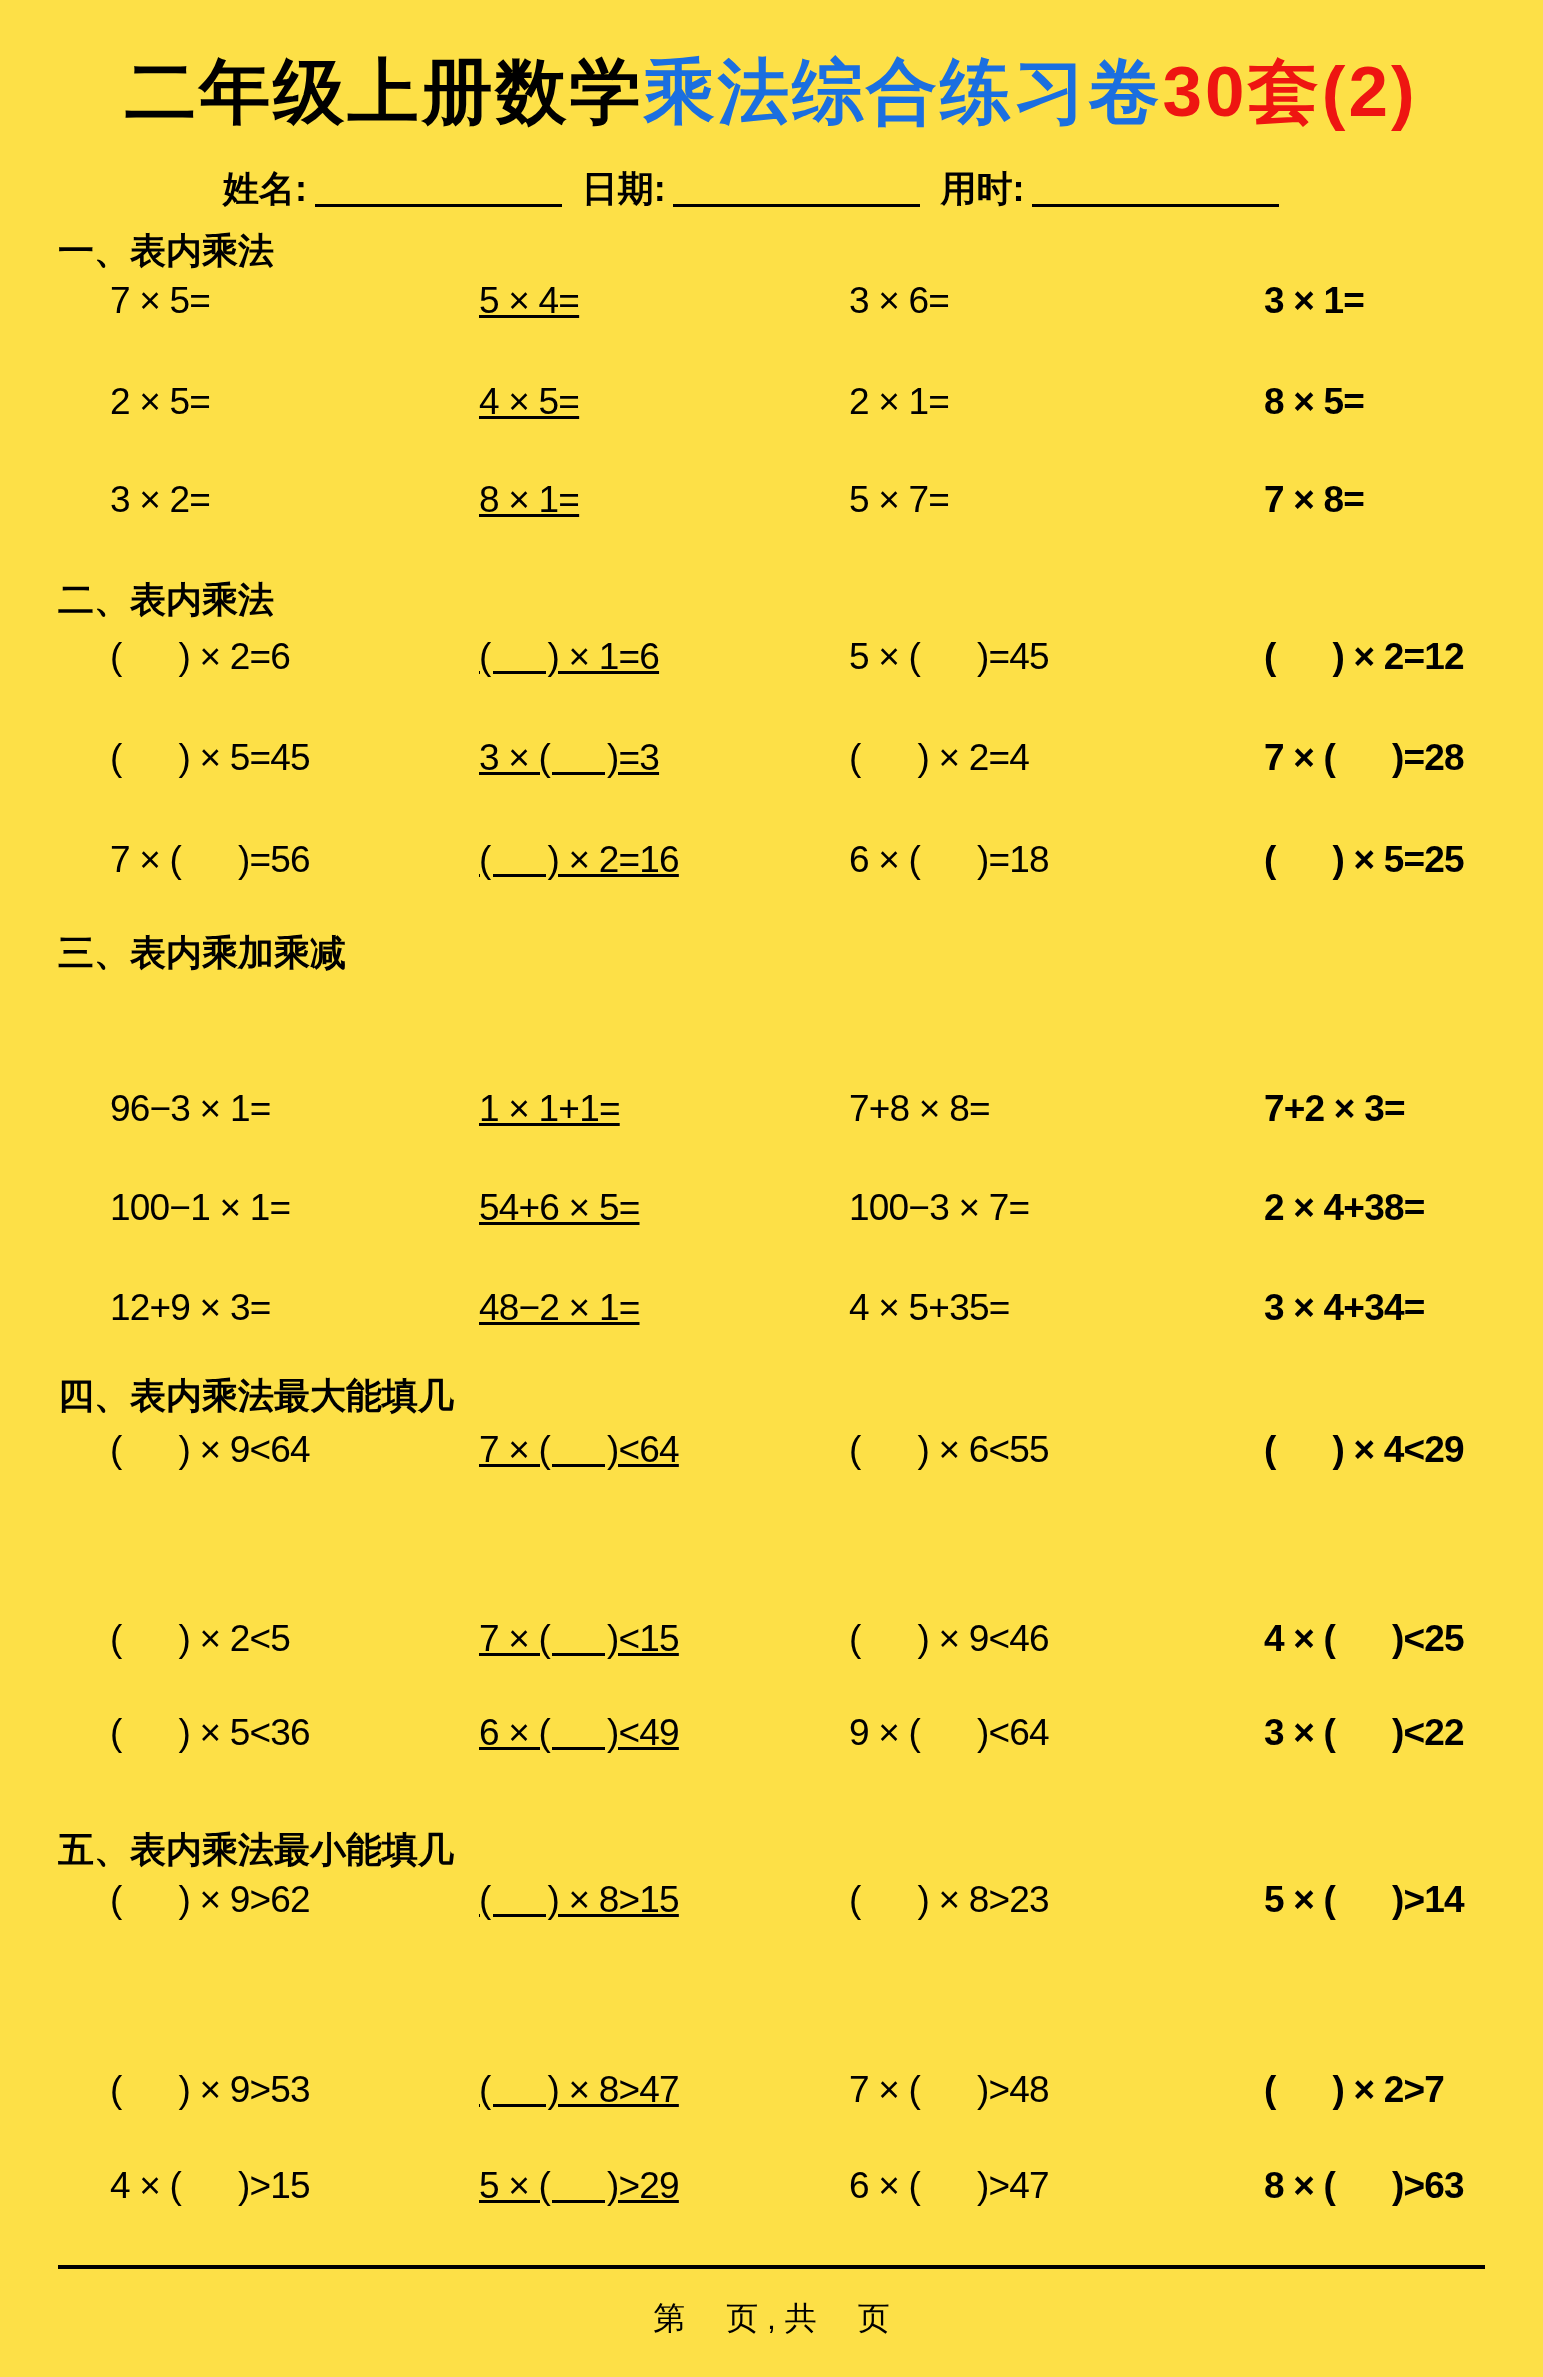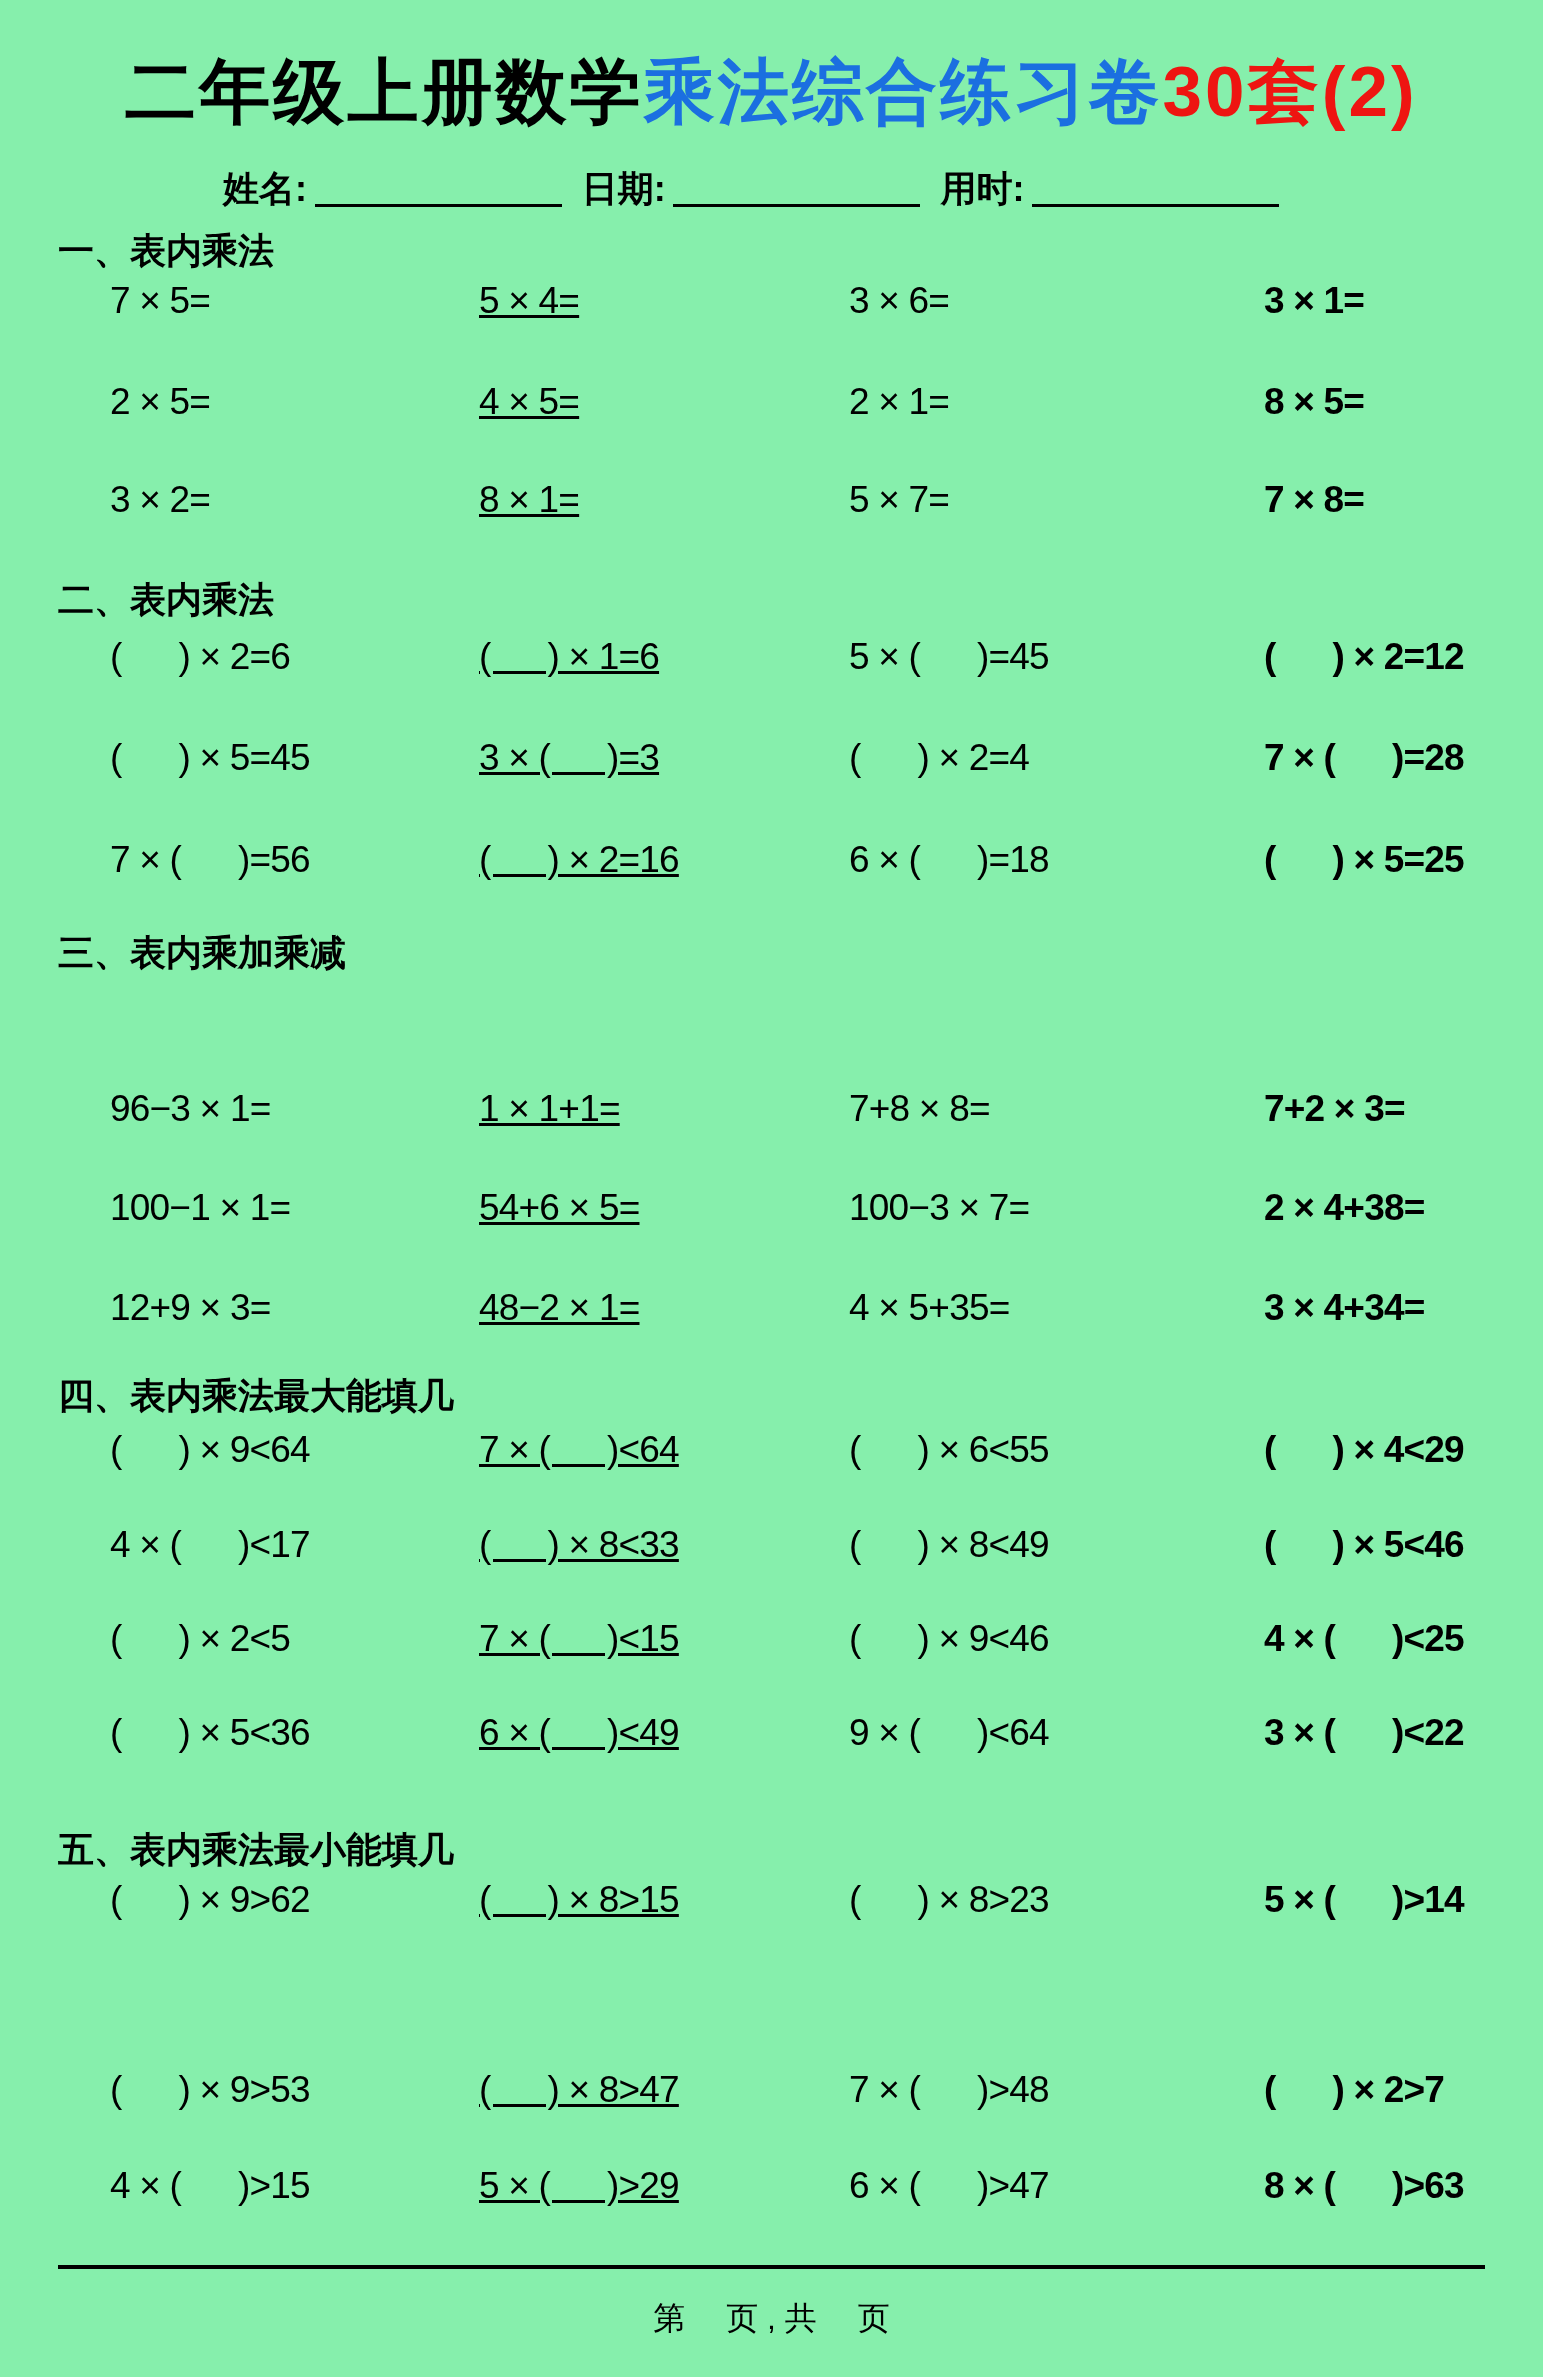--- a/index.html
+++ b/index.html
@@ -1,20 +1,20 @@
 <!DOCTYPE html>
 <html style="font-size:12.4px"><head>
 <meta charset="utf-8">
 <style>
   html,body{margin:0;padding:0;background:#ffffff;}
   .page{
     position:relative;
     width:1543px;
     height:2377px;
-    background:#86efac;
+    background:#fde047;
     font-family:"Liberation Sans", sans-serif;
     color:#000000;
     overflow:hidden;
   }
   
   .title{
     position:absolute;
     top:49px; left:0; width:100%;
     text-align:center;
     font-size:71px;
@@ -159,26 +159,20 @@
     <span class="eq c4">3 × 4+34=</span>
   </div>
 
   <div class="sec-title" style="top:1374px">四、表内乘法最大能填几</div>
   <div class="row" style="top:1427px">
     <span class="eq c1">(      ) × 9&lt;64</span>
     <span class="eq c2">7 × (      )&lt;64</span>
     <span class="eq c3">(      ) × 6&lt;55</span>
     <span class="eq c4">(      ) × 4&lt;29</span>
   </div>
-  <div class="row" style="top:1522px">
-    <span class="eq c1">4 × (      )&lt;17</span>
-    <span class="eq c2">(      ) × 8&lt;33</span>
-    <span class="eq c3">(      ) × 8&lt;49</span>
-    <span class="eq c4">(      ) × 5&lt;46</span>
-  </div>
   <div class="row" style="top:1616px">
     <span class="eq c1">(      ) × 2&lt;5</span>
     <span class="eq c2">7 × (      )&lt;15</span>
     <span class="eq c3">(      ) × 9&lt;46</span>
     <span class="eq c4">4 × (      )&lt;25</span>
   </div>
   <div class="row" style="top:1710px">
     <span class="eq c1">(      ) × 5&lt;36</span>
     <span class="eq c2">6 × (      )&lt;49</span>
     <span class="eq c3">9 × (      )&lt;64</span>

